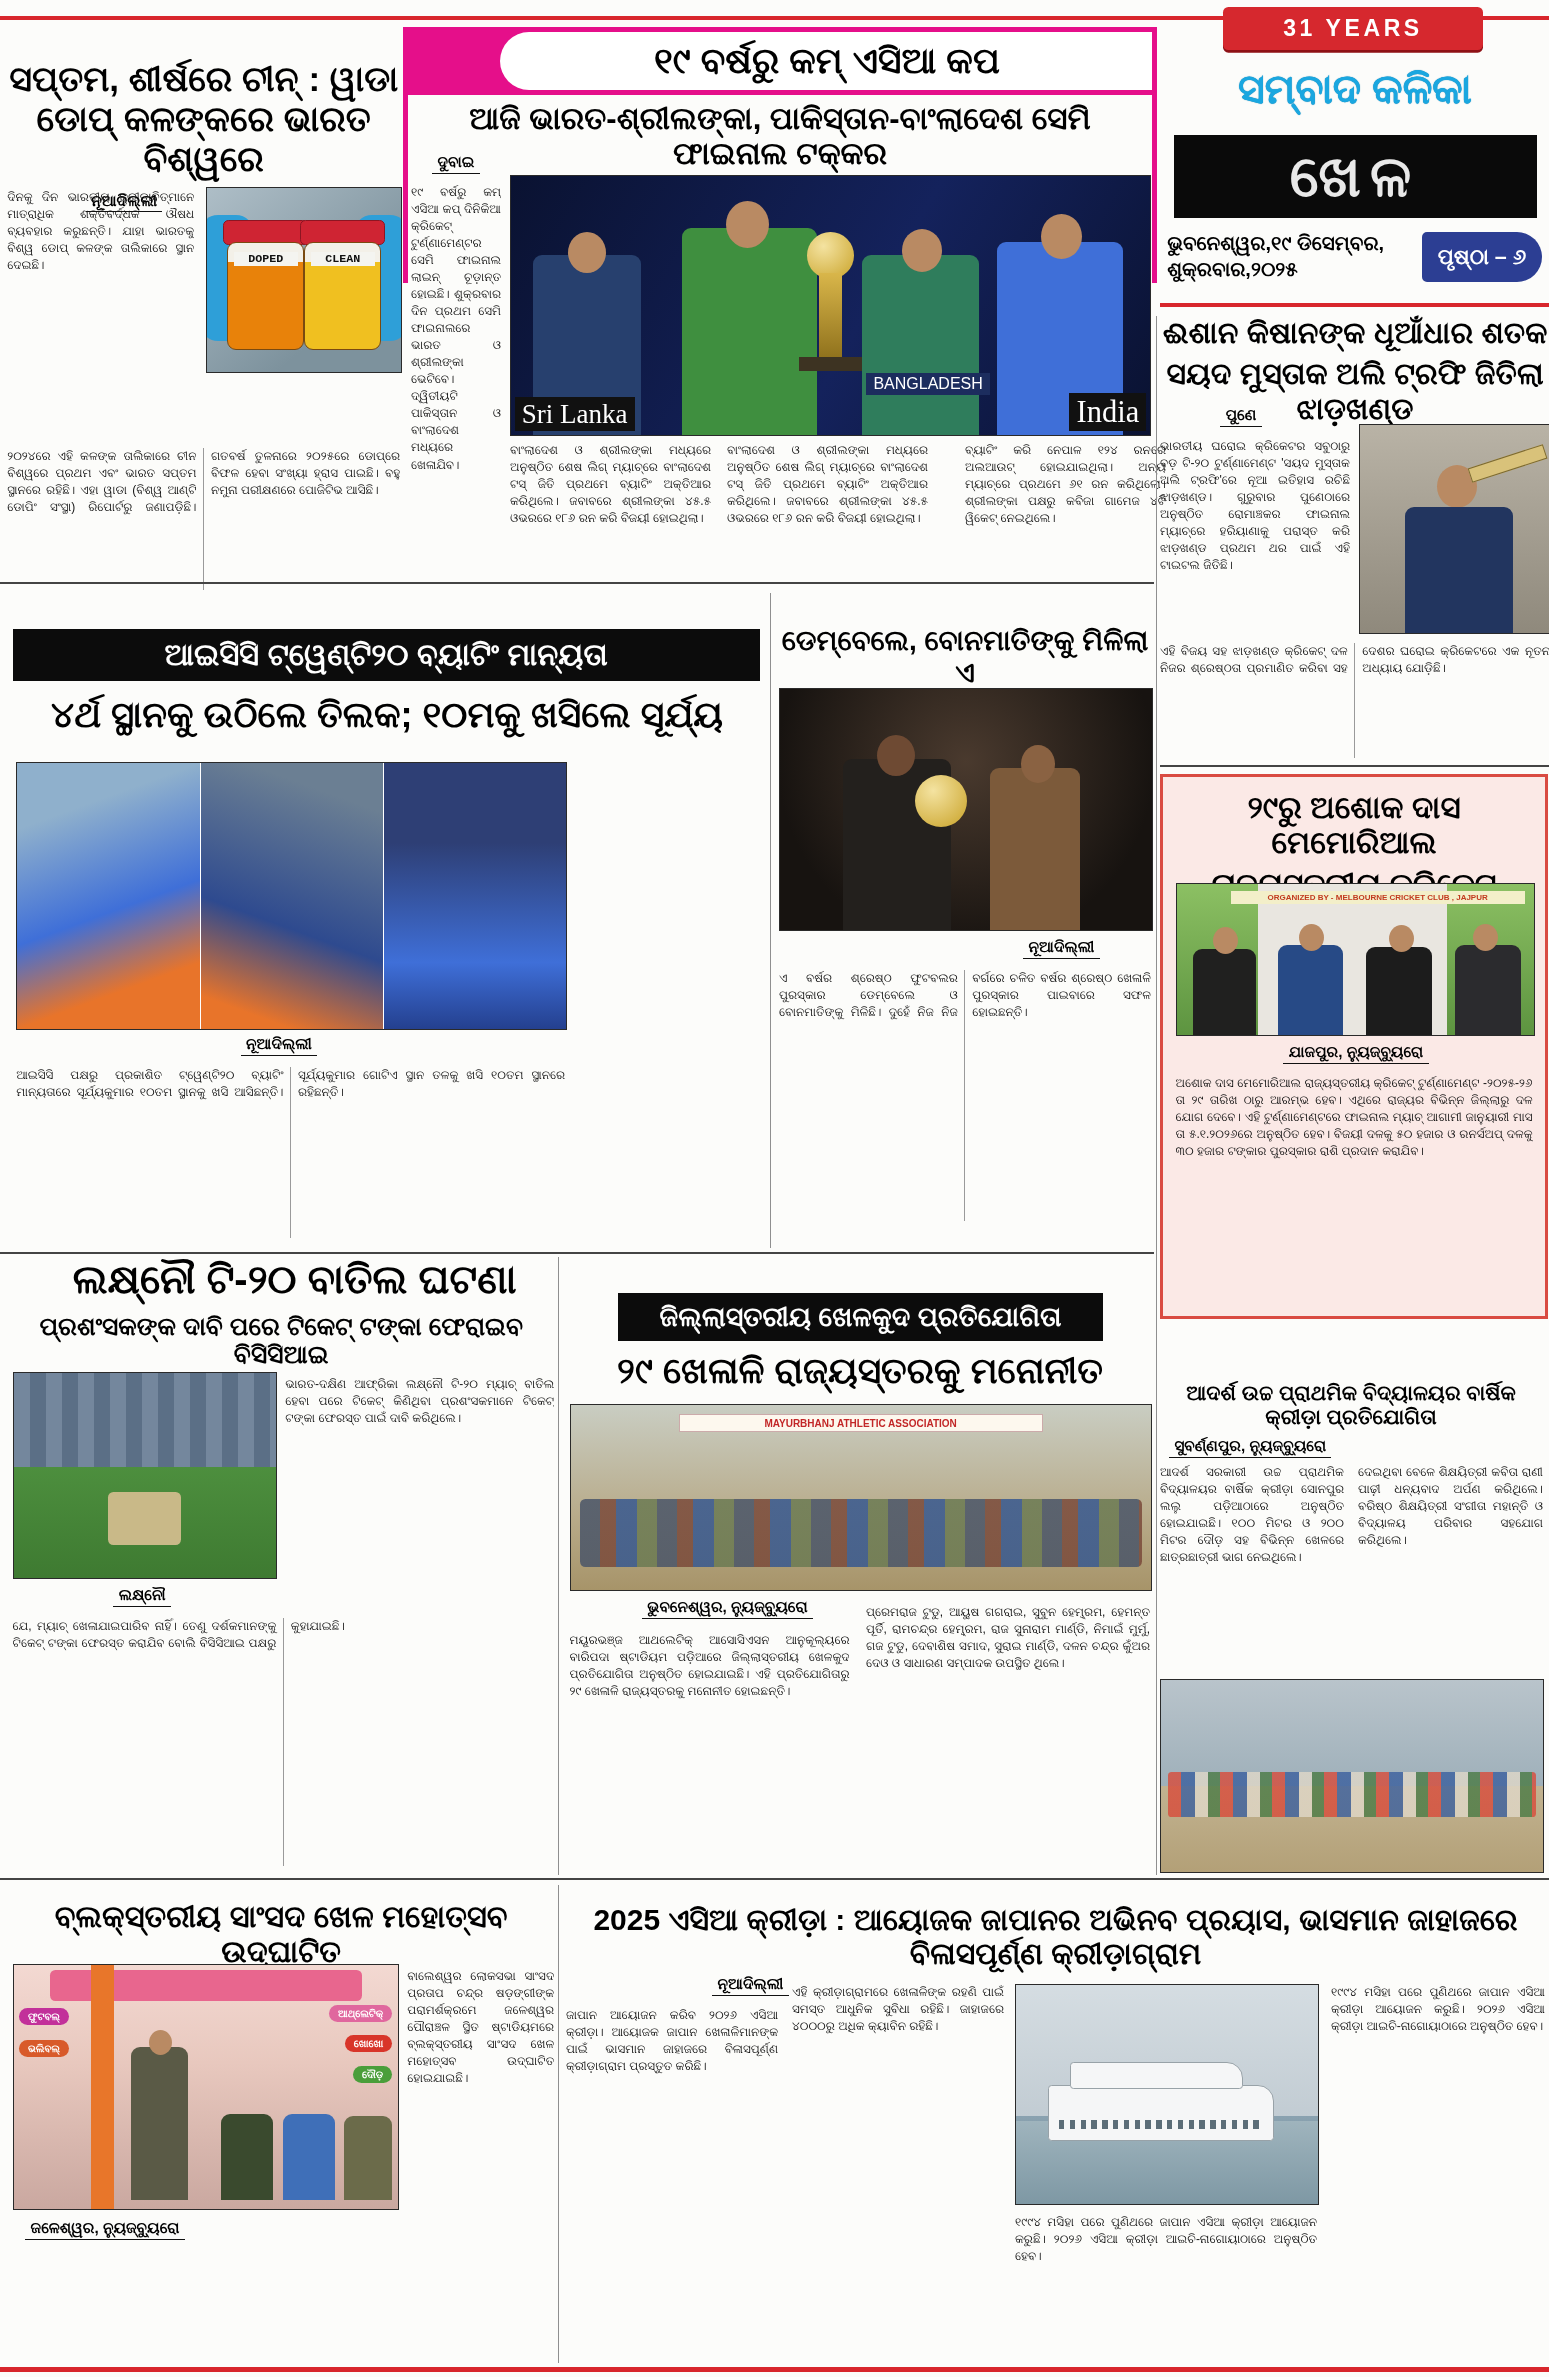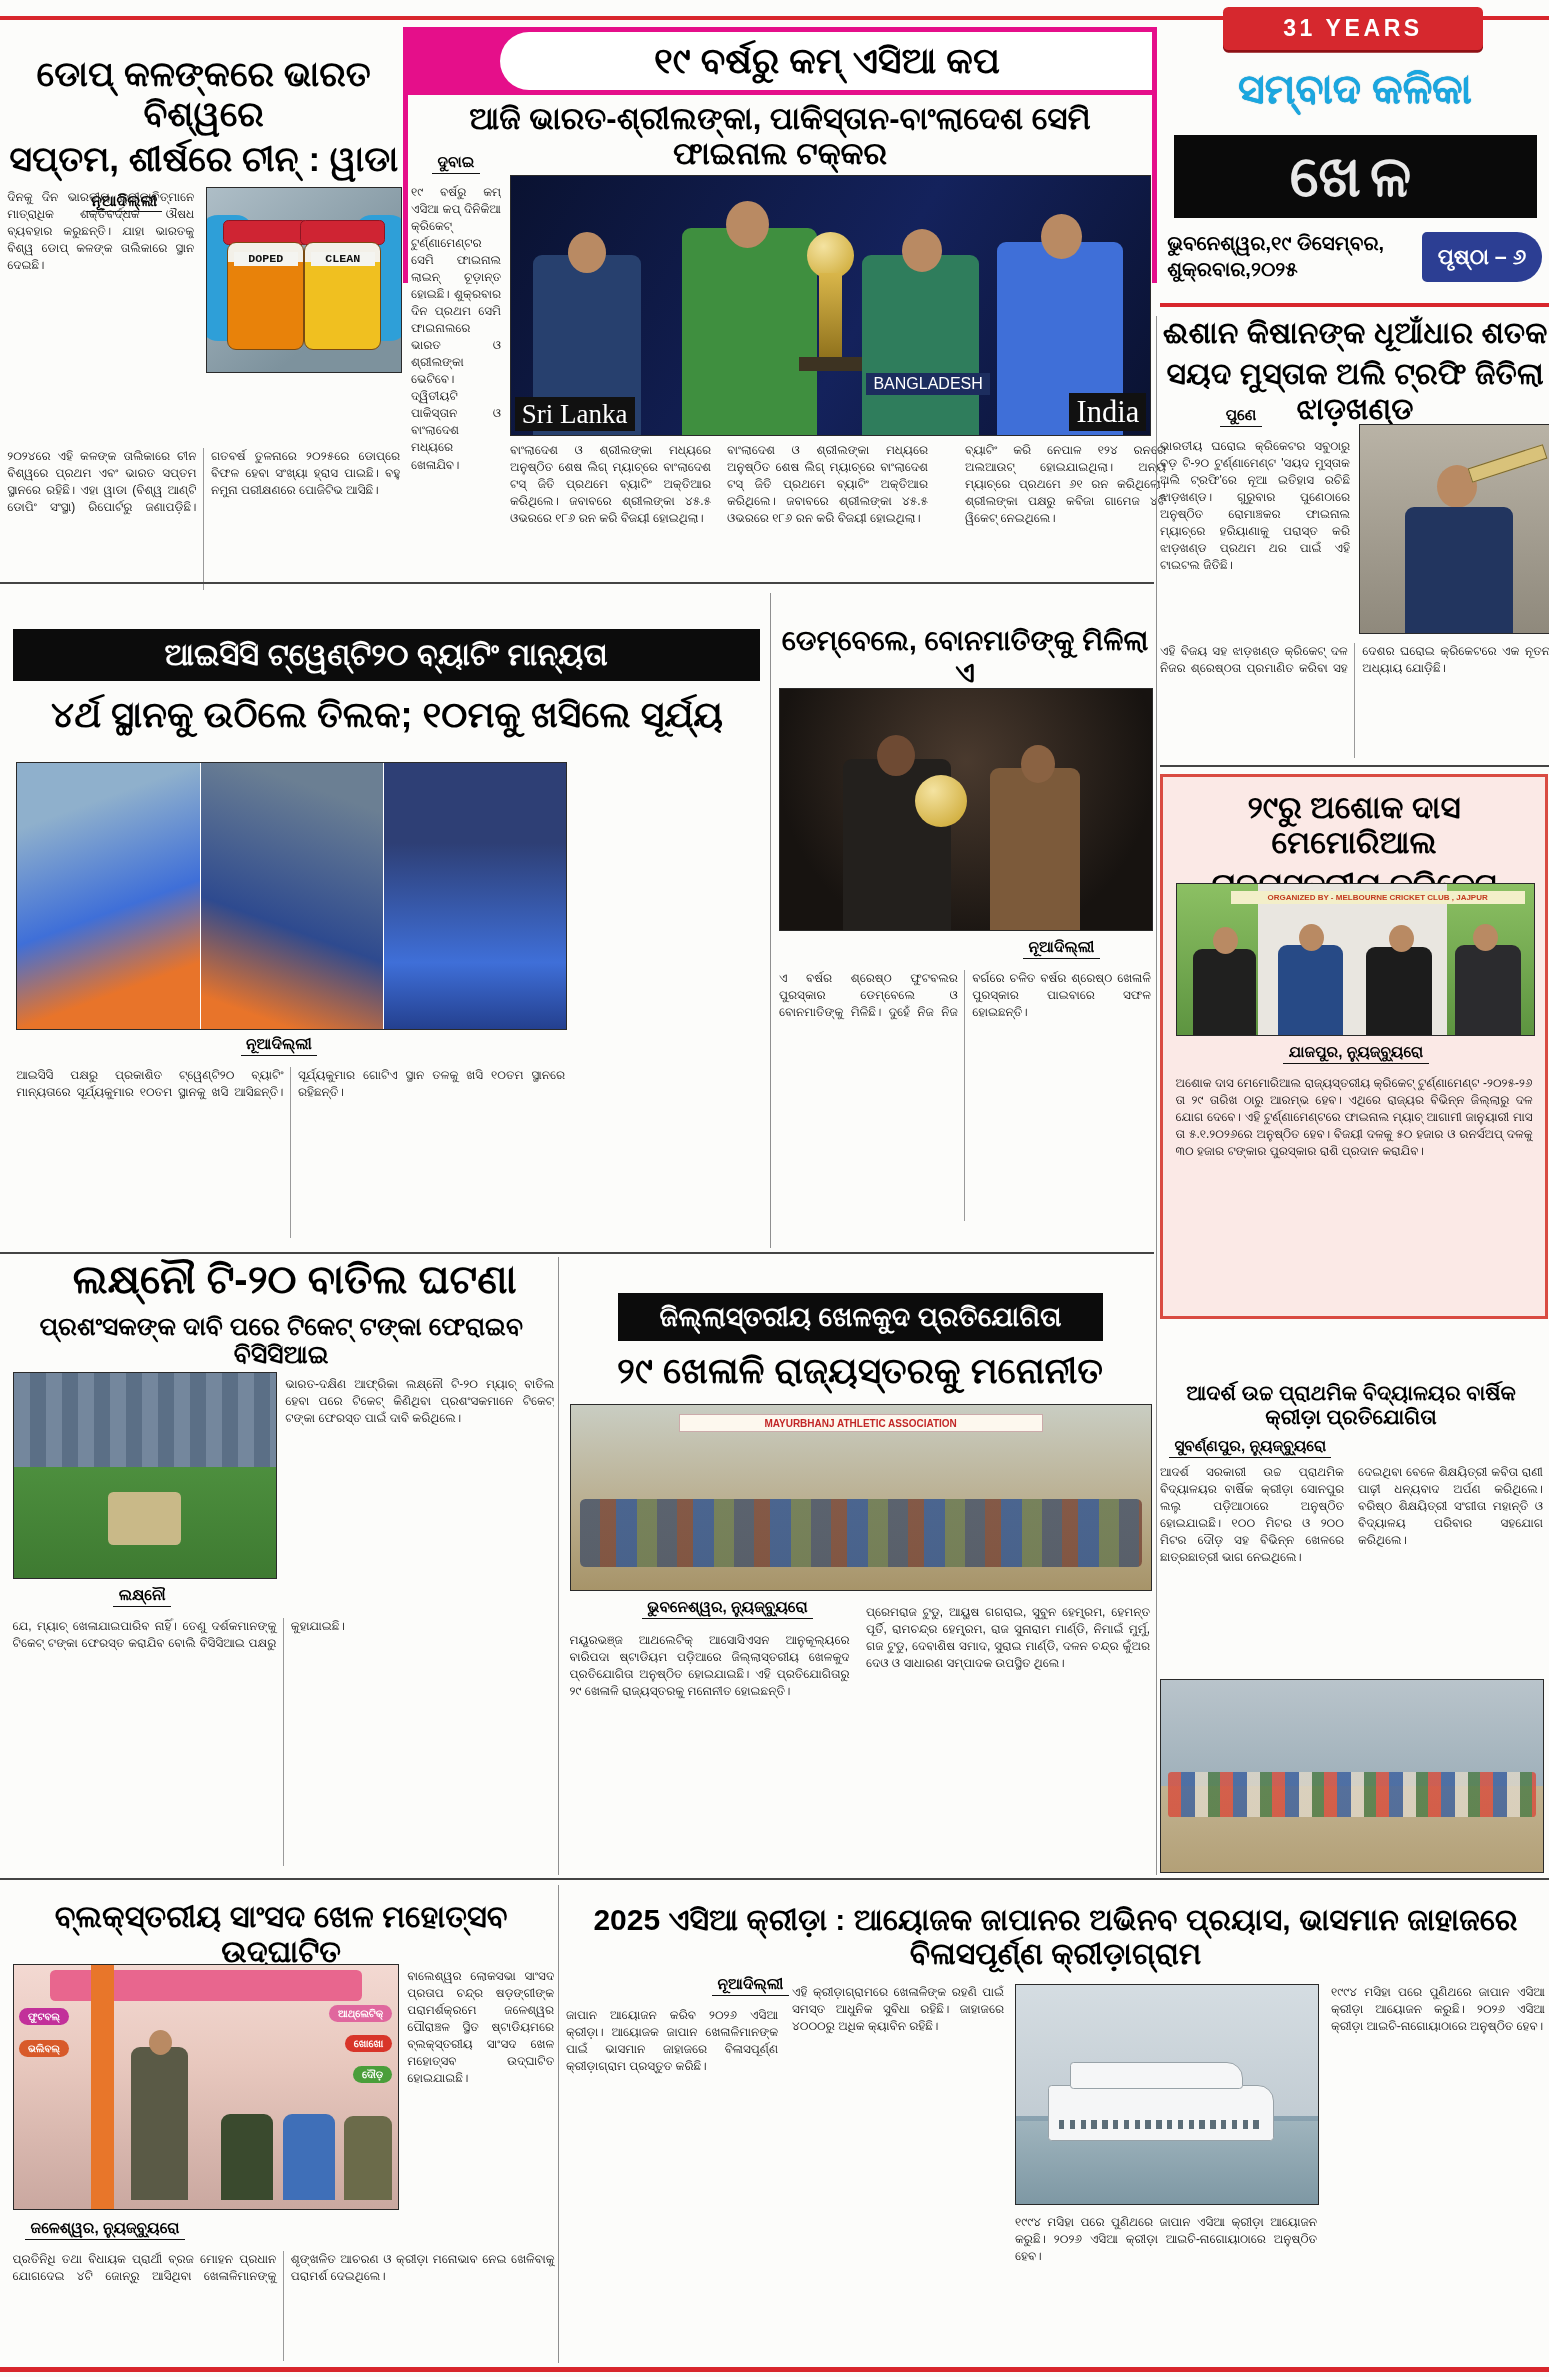--- a/index.html
+++ b/index.html
@@ -45,22 +45,22 @@
   .sea{position:absolute;left:0;right:0;bottom:0;background:linear-gradient(#9fb4bd,#7e98a4);}
 </style>
 </head>
 <body>
 
 <div id="paper">
 
   <div class="abs redrule" style="left:0;top:16px;width:1550px;height:3.6px;"></div>
 
   <section class="abs" style="left:7.2px;top:54px;width:393px;height:525px;">
+    <div class="hl" style="font-size:35px;margin-top:5.4px;">ସପ୍ତମ, ଶୀର୍ଷରେ ଚୀନ୍ : ୱାଡା</div>
     <div class="hl" style="font-size:35px;">ଡୋପ୍ କଳଙ୍କରେ ଭାରତ ବିଶ୍ୱରେ</div>
-    <div class="hl" style="font-size:35px;margin-top:5.4px;">ସପ୍ତମ, ଶୀର୍ଷରେ ଚୀନ୍ : ୱାଡା</div>
     <div class="dl" style="margin-top:12.6px;width:162px;margin-left:36px;"><span>ନୂଆଦିଲ୍ଲୀ</span></div>
     <div class="bd" style="position:absolute;left:0;top:135px;width:187px;height:238px;overflow:hidden;">ଦିନକୁ ଦିନ ଭାରତୀୟ କ୍ରୀଡ଼ାବିତ୍‌ମାନେ ମାତ୍ରାଧିକ ଶକ୍ତିବର୍ଦ୍ଧକ ଔଷଧ ବ୍ୟବହାର କରୁଛନ୍ତି। ଯାହା ଭାରତକୁ ବିଶ୍ୱ ଡୋପ୍ କଳଙ୍କ ତାଲିକାରେ ସ୍ଥାନ ଦେଇଛି।</div>
 
     <div class="ph abs" style="left:199px;top:133px;width:194px;height:184px;background:linear-gradient(140deg,#aebec7,#7d929d 70%);">
       <div class="abs" style="left:-7.2px;top:27px;width:54px;height:126px;background:#2e9fd8;border-radius:18px;"></div>
       <div class="abs" style="right:-7.2px;top:27px;width:54px;height:126px;background:#2e9fd8;border-radius:18px;"></div>
       <div class="cap" style="left:16px;top:32px;"></div>
       <div class="bottle" style="left:20px;top:54px;background:linear-gradient(#f3f0e8 18%,#e8820a 18%);">
         <div class="blabel">DOPED</div>
       </div>
@@ -234,21 +234,20 @@
       <div class="pill-tag" style="right:5.4px;top:70px;background:#d8352a;">ଖୋଖୋ</div>
       <div class="pill-tag" style="right:5.4px;top:101px;background:#4a9e3a;">ଦୌଡ଼</div>
       <div class="fig" style="left:117px;bottom:9px;width:57px;height:153px;background:#5a5a46;"></div>
       <div class="head" style="left:135px;bottom:154px;width:23px;height:25px;"></div>
       <div class="fig" style="left:207px;bottom:9px;width:52px;height:86px;background:#3a4a2e;"></div>
       <div class="fig" style="left:269px;bottom:9px;width:52px;height:86px;background:#3f6fb8;"></div>
       <div class="fig" style="left:330px;bottom:9px;width:48px;height:84px;background:#6b6b4a;"></div>
     </div>
     <div class="bd" style="position:absolute;left:400px;top:83px;width:147px;height:241px;overflow:hidden;">ବାଲେଶ୍ୱର ଲୋକସଭା ସାଂସଦ ପ୍ରତାପ ଚନ୍ଦ୍ର ଷଡ଼ଙ୍ଗୀଙ୍କ ପରାମର୍ଶକ୍ରମେ ଜଳେଶ୍ୱର ପୌରାଞ୍ଚଳ ସ୍ଥିତ ଷ୍ଟାଡିୟମରେ ବ୍ଲକ୍‌ସ୍ତରୀୟ ସାଂସଦ ଖେଳ ମହୋତ୍ସବ ଉଦ୍‌ଘାଟିତ ହୋଇଯାଇଛି।</div>
     <div class="dl abs" style="left:18px;top:334px;width:251px;text-align:left;"><span>ଜଳେଶ୍ୱର, ନ୍ୟୁଜ୍‌ବ୍ୟୁରୋ</span></div>
-    <div class="bd c2" style="position:absolute;left:5.4px;top:366px;width:542px;height:110px;overflow:hidden;">ପ୍ରତିନିଧି ତଥା ବିଧାୟକ ପ୍ରାର୍ଥୀ ବ୍ରଜ ମୋହନ ପ୍ରଧାନ ଯୋଗଦେଇ ୪ଟି ଜୋନ୍‌ରୁ ଆସିଥିବା ଖେଳାଳିମାନଙ୍କୁ ଶୃଙ୍ଖଳିତ ଆଚରଣ ଓ କ୍ରୀଡ଼ା ମନୋଭାବ ନେଇ ଖେଳିବାକୁ ପରାମର୍ଶ ଦେଇଥିଲେ।</div>
   </section>
 
   <div class="abs vsep" style="left:558px;top:1885px;height:478px;"></div>
   <section class="abs" style="left:566px;top:1885px;width:979px;height:483px;">
     <div class="hl" style="font-size:30px;margin-top:18px;">2025 ଏସିଆ କ୍ରୀଡ଼ା : ଆୟୋଜକ ଜାପାନର ଅଭିନବ ପ୍ରୟାସ, ଭାସମାନ ଜାହାଜରେ ବିଳାସପୂର୍ଣ୍ଣ କ୍ରୀଡ଼ାଗ୍ରାମ</div>
     <div class="dl abs" style="left:117px;top:90px;width:135px;"><span>ନୂଆଦିଲ୍ଲୀ</span></div>
     <div class="bd" style="position:absolute;left:0;top:122px;width:212px;height:352px;overflow:hidden;">ଜାପାନ ଆୟୋଜନ କରିବ ୨୦୨୬ ଏସିଆ କ୍ରୀଡ଼ା। ଆୟୋଜକ ଜାପାନ ଖେଳାଳିମାନଙ୍କ ପାଇଁ ଭାସମାନ ଜାହାଜରେ ବିଳାସପୂର୍ଣ୍ଣ କ୍ରୀଡ଼ାଗ୍ରାମ ପ୍ରସ୍ତୁତ କରିଛି।</div>
     <div class="bd" style="position:absolute;left:226px;top:99px;width:212px;height:375px;overflow:hidden;">ଏହି କ୍ରୀଡ଼ାଗ୍ରାମରେ ଖେଳାଳିଙ୍କ ରହଣି ପାଇଁ ସମସ୍ତ ଆଧୁନିକ ସୁବିଧା ରହିଛି। ଜାହାଜରେ ୪୦୦୦ରୁ ଅଧିକ କ୍ୟାବିନ ରହିଛି।</div>
     <div class="ph abs" style="left:449px;top:99px;width:302px;height:219px;background:linear-gradient(#d5dde2 0%,#c2ccd3 60%,#8aa2b0 60%,#6f8a99 100%);">
       <div class="sea" style="height:38%;"></div>

